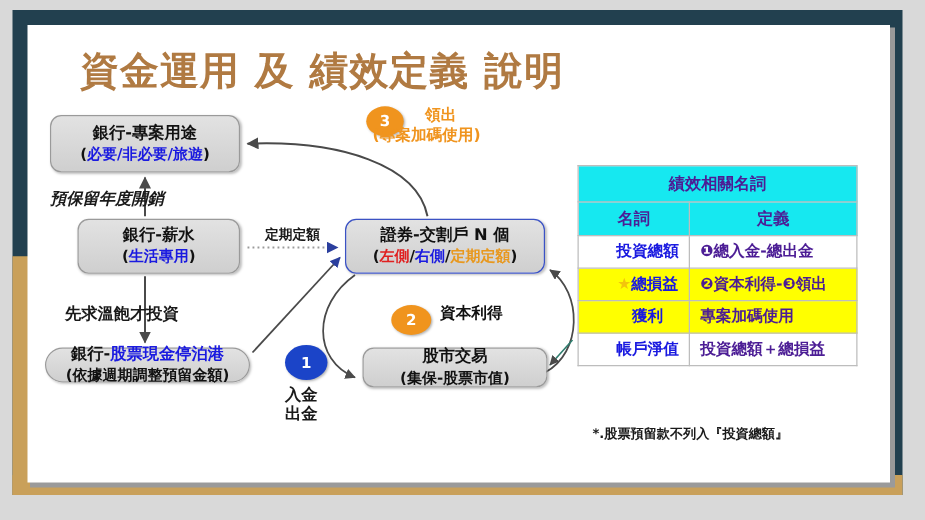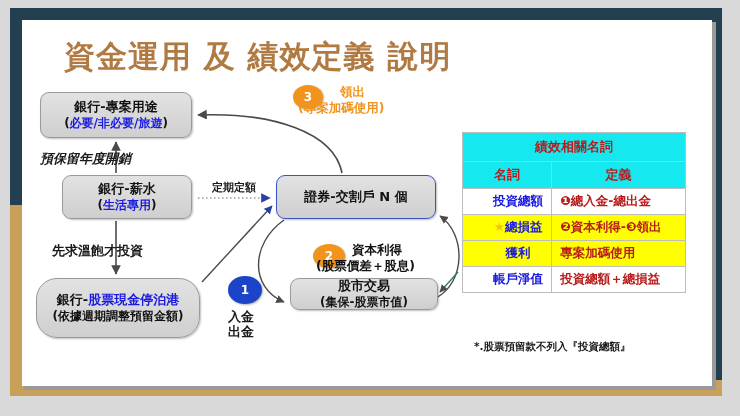--- a/index.html
+++ b/index.html
@@ -56,21 +56,21 @@
   .box .l2{font-size:12px;white-space:nowrap;}
   .blue{color:#1a1ae0;}
   .red{color:#e02020;}
   .orange{color:#e8981e;}
 
   .box-blueborder{border:1.4px solid #3b52c4;}
 
   
   #b-project{left:18px;top:72px;width:152px;height:46px;}
   #b-salary {left:40px;top:155px;width:130px;height:44px;}
-  #b-park   {left:14px;top:258px;width:164px;height:60px;border-radius:21px;}
+  #b-park   {left:14px;top:258px;width:164px;height:28px;border-radius:21px;}
   #b-sec    {left:254px;top:155px;width:160px;height:44px;}
   #b-market {left:268px;top:258px;width:148px;height:32px;}
 
   
   .lbl{position:absolute;font-size:13px;font-weight:bold;color:#1a1a1a;white-space:nowrap;}
   #lbl-budget{left:18px;top:130px;font-style:italic;}
   #lbl-invest{left:30px;top:222px;}
   #lbl-fixed{left:190px;top:160px;font-size:11px;}
   #lbl-inout{left:206px;top:290px;font-size:13px;line-height:1.15;text-align:center;}
 
@@ -96,21 +96,21 @@
 
   
   .tbl{
     position:absolute;left:440px;top:112px;width:224px;
     border-collapse:collapse;
     font-size:12.5px;
   }
   .tbl td,.tbl th{
     border:1px solid #bdbdbd;
     padding:4px 2px;text-align:center;
-    font-weight:bold;color:#b91c1c;
+    font-weight:bold;color:#4c1d95;
     white-space:nowrap;
   }
   .tbl .hdr{background:#16e8f0;font-size:13px;padding:5px 2px;}
   .tbl .sub{background:#16e8f0;font-size:13px;}
   .tbl .term{width:40%;color:#1a1ae0;padding-left:24px;}
   .tbl .def{width:60%;text-align:left;padding-left:8px;}
   .tbl tr.yellow td{background:#ffff00;margin-left:11px;}
   .tbl tr.white td{background:#ffffff;}
   .footnote{
     position:absolute;left:452px;top:320px;
@@ -171,20 +171,21 @@
       <span class="l2"><span>(</span><span class="blue">必要/非必要/旅遊</span><span>)</span></span>
     </div>
 
     <div class="box" id="b-park">
       <span class="l1"><span>銀行-</span><span class="blue">股票現金停泊港</span></span>
       <span class="l2">(依據週期調整預留金額)</span>
     </div>
 
     <div class="box box-blueborder" id="b-sec">
       <span class="l1">證券-交割戶 N 個</span>
+      <span class="l2"><span>(</span><span class="red">左側</span><span>/</span><span class="blue">右側</span><span>/</span><span class="orange">定期定額</span><span>)</span></span>
     </div>
 
     <div class="box" id="b-market">
       <span class="l1">股市交易</span>
       <span class="l2">(集保-股票市值)</span>
     </div>
 
     <div class="lbl" id="lbl-budget">預保留年度開銷</div>
     <div class="lbl" id="lbl-invest">先求溫飽才投資</div>
     <div class="lbl" id="lbl-fixed">定期定額</div>
@@ -195,21 +196,20 @@
 
     <div class="badge orange-b" id="badge3">3</div>
     <div class="annot" id="an3">
       <span>領出</span>
       <span class="sub">(專案加碼使用)</span>
     </div>
 
     <div class="badge orange-b" id="badge2">2</div>
     <div class="annot" id="an2">
       <span>資本利得</span>
-      <span class="sub">(股票價差＋股息)</span>
     </div>
 
     <div class="badge blue-b" id="badge1">1</div>
 
     <table class="tbl">
       <tbody>
         <tr>
           <td class="hdr" colspan="2">績效相關名詞</td>
         </tr>
         <tr>

